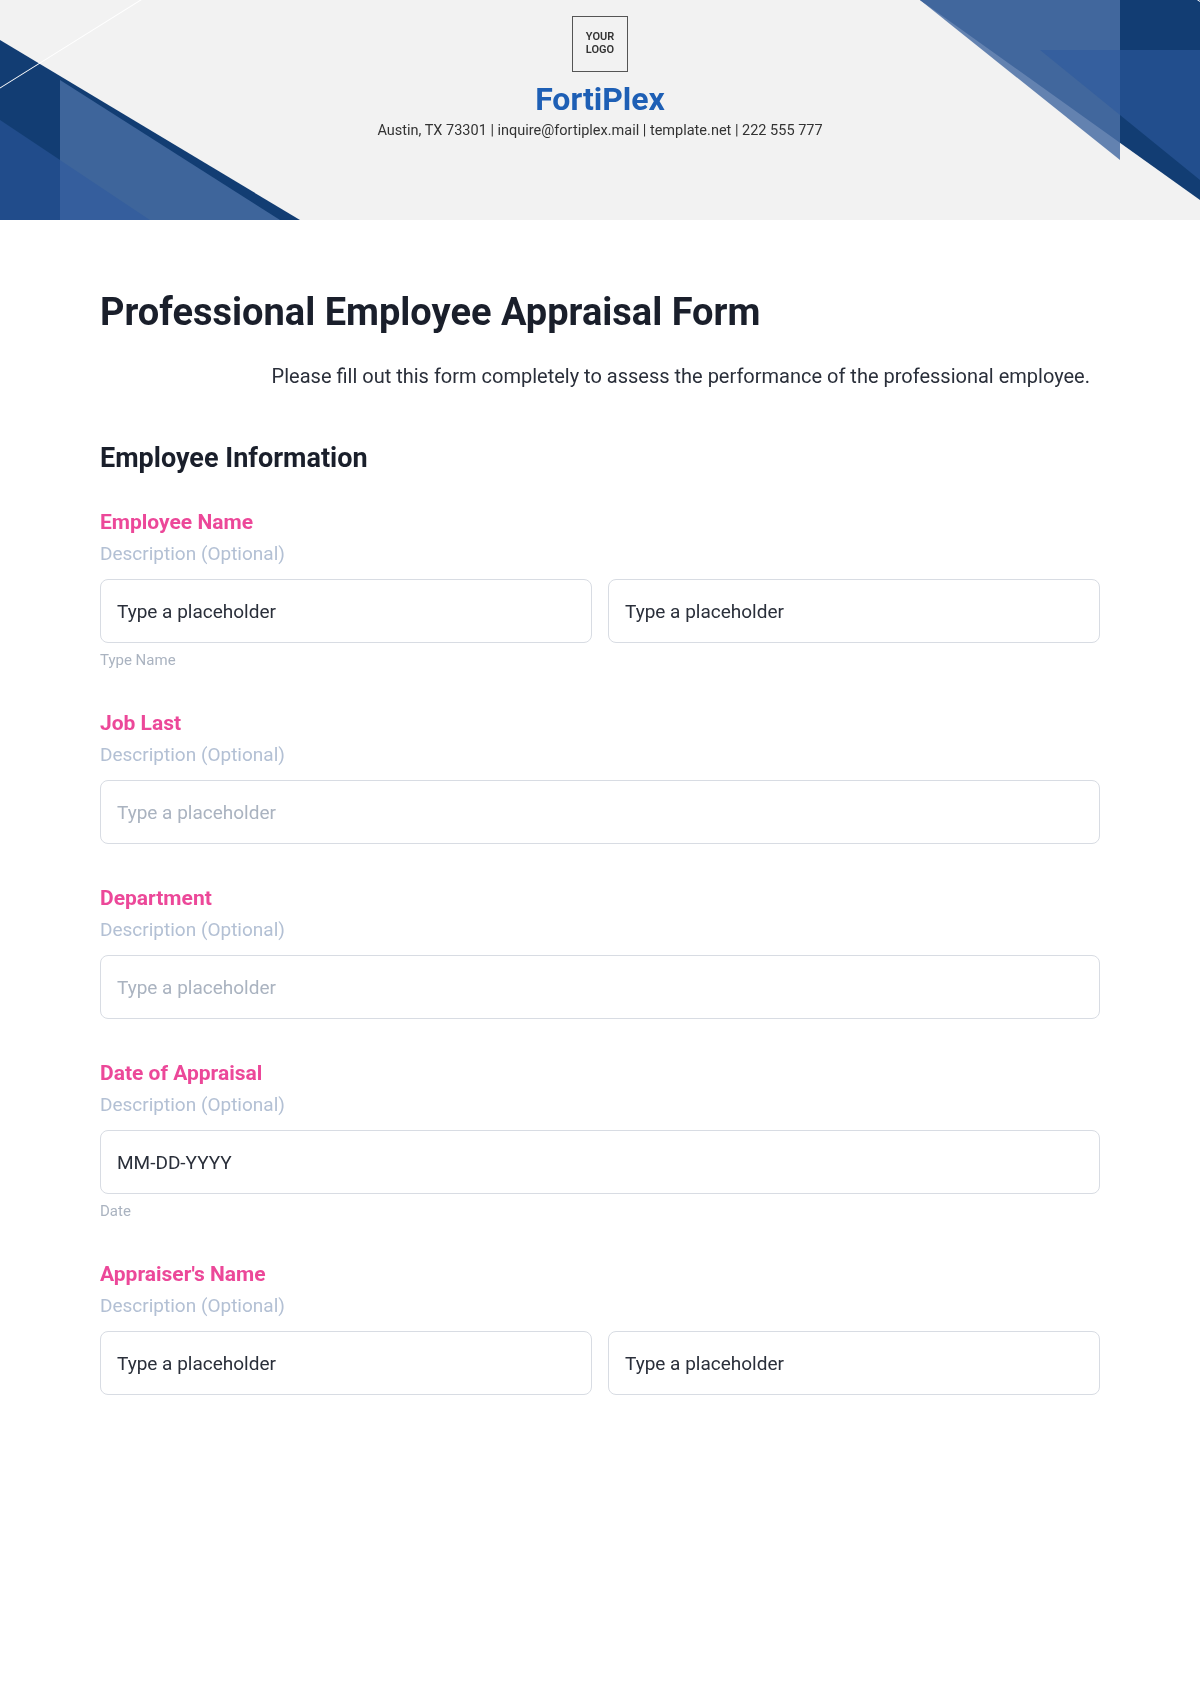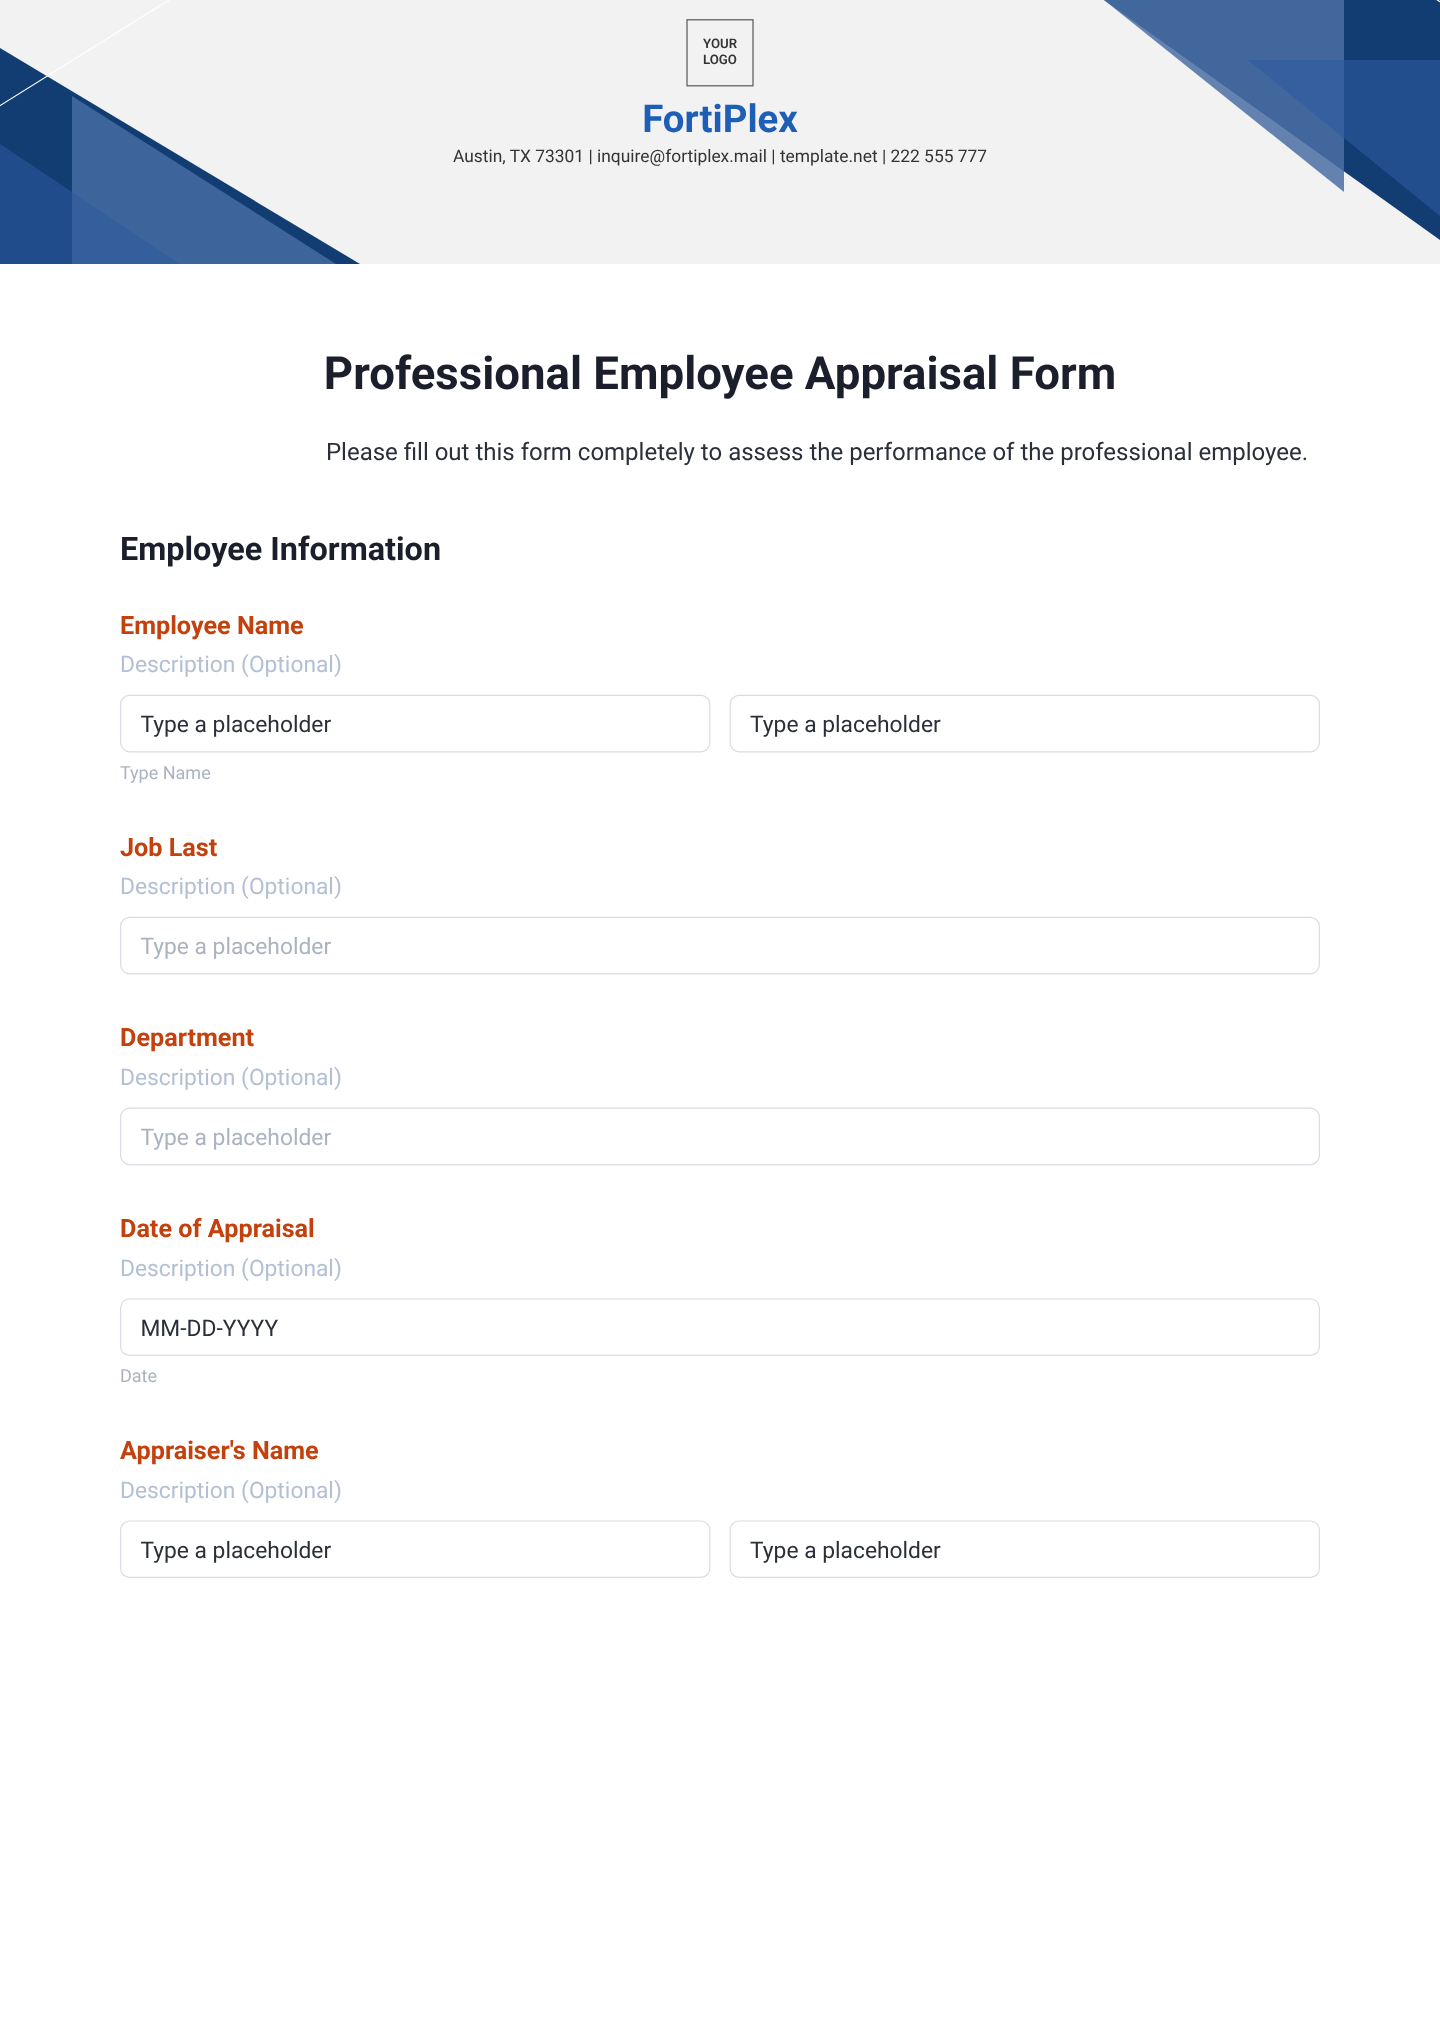--- a/index.html
+++ b/index.html
@@ -102,21 +102,21 @@
   .company-info {
     position: relative;
     z-index: 10;
     font-size: 14.5px;
     color: #333;
   }
   .content {
     padding: 70px 100px 0 100px;
   }
   .form-title {
-    text-align: center;
+    text-align: left;
     font-size: 38px;
     font-weight: 700;
     color: #1a1f2b;
     margin-bottom: 26px;
   }
   .form-subtitle {
     text-align: right;
     font-size: 20px;
     color: #2a2f3a;
     line-height: 1.6;
@@ -128,21 +128,21 @@
     font-weight: 700;
     color: #1a1f2b;
     margin-bottom: 36px;
   }
   .field-group {
     margin-bottom: 42px;
   }
   .field-label {
     font-size: 21px;
     font-weight: 700;
-    color: #c2410c;
+    color: #ec4899;
     margin-bottom: 8px;
   }
   .field-desc {
     font-size: 19px;
     color: #b3c0d4;
     margin-bottom: 14px;
   }
   .field-sublabel {
     font-size: 15px;
     color: #aab3c0;
@@ -150,21 +150,21 @@
   }
   .input-row {
     display: flex;
     gap: 16px;
   }
   .input-col {
     flex: 1;
   }
   .text-input {
     width: 100%;
-    height: 48px;
+    height: 64px;
     border: 1px solid #d8dce3;
     border-radius: 8px;
     padding: 0 16px;
     font-size: 19px;
     color: #333;
     background: #fff;
     font-family: inherit;
   }
   .text-input::placeholder {
     color: #aab3c0;

